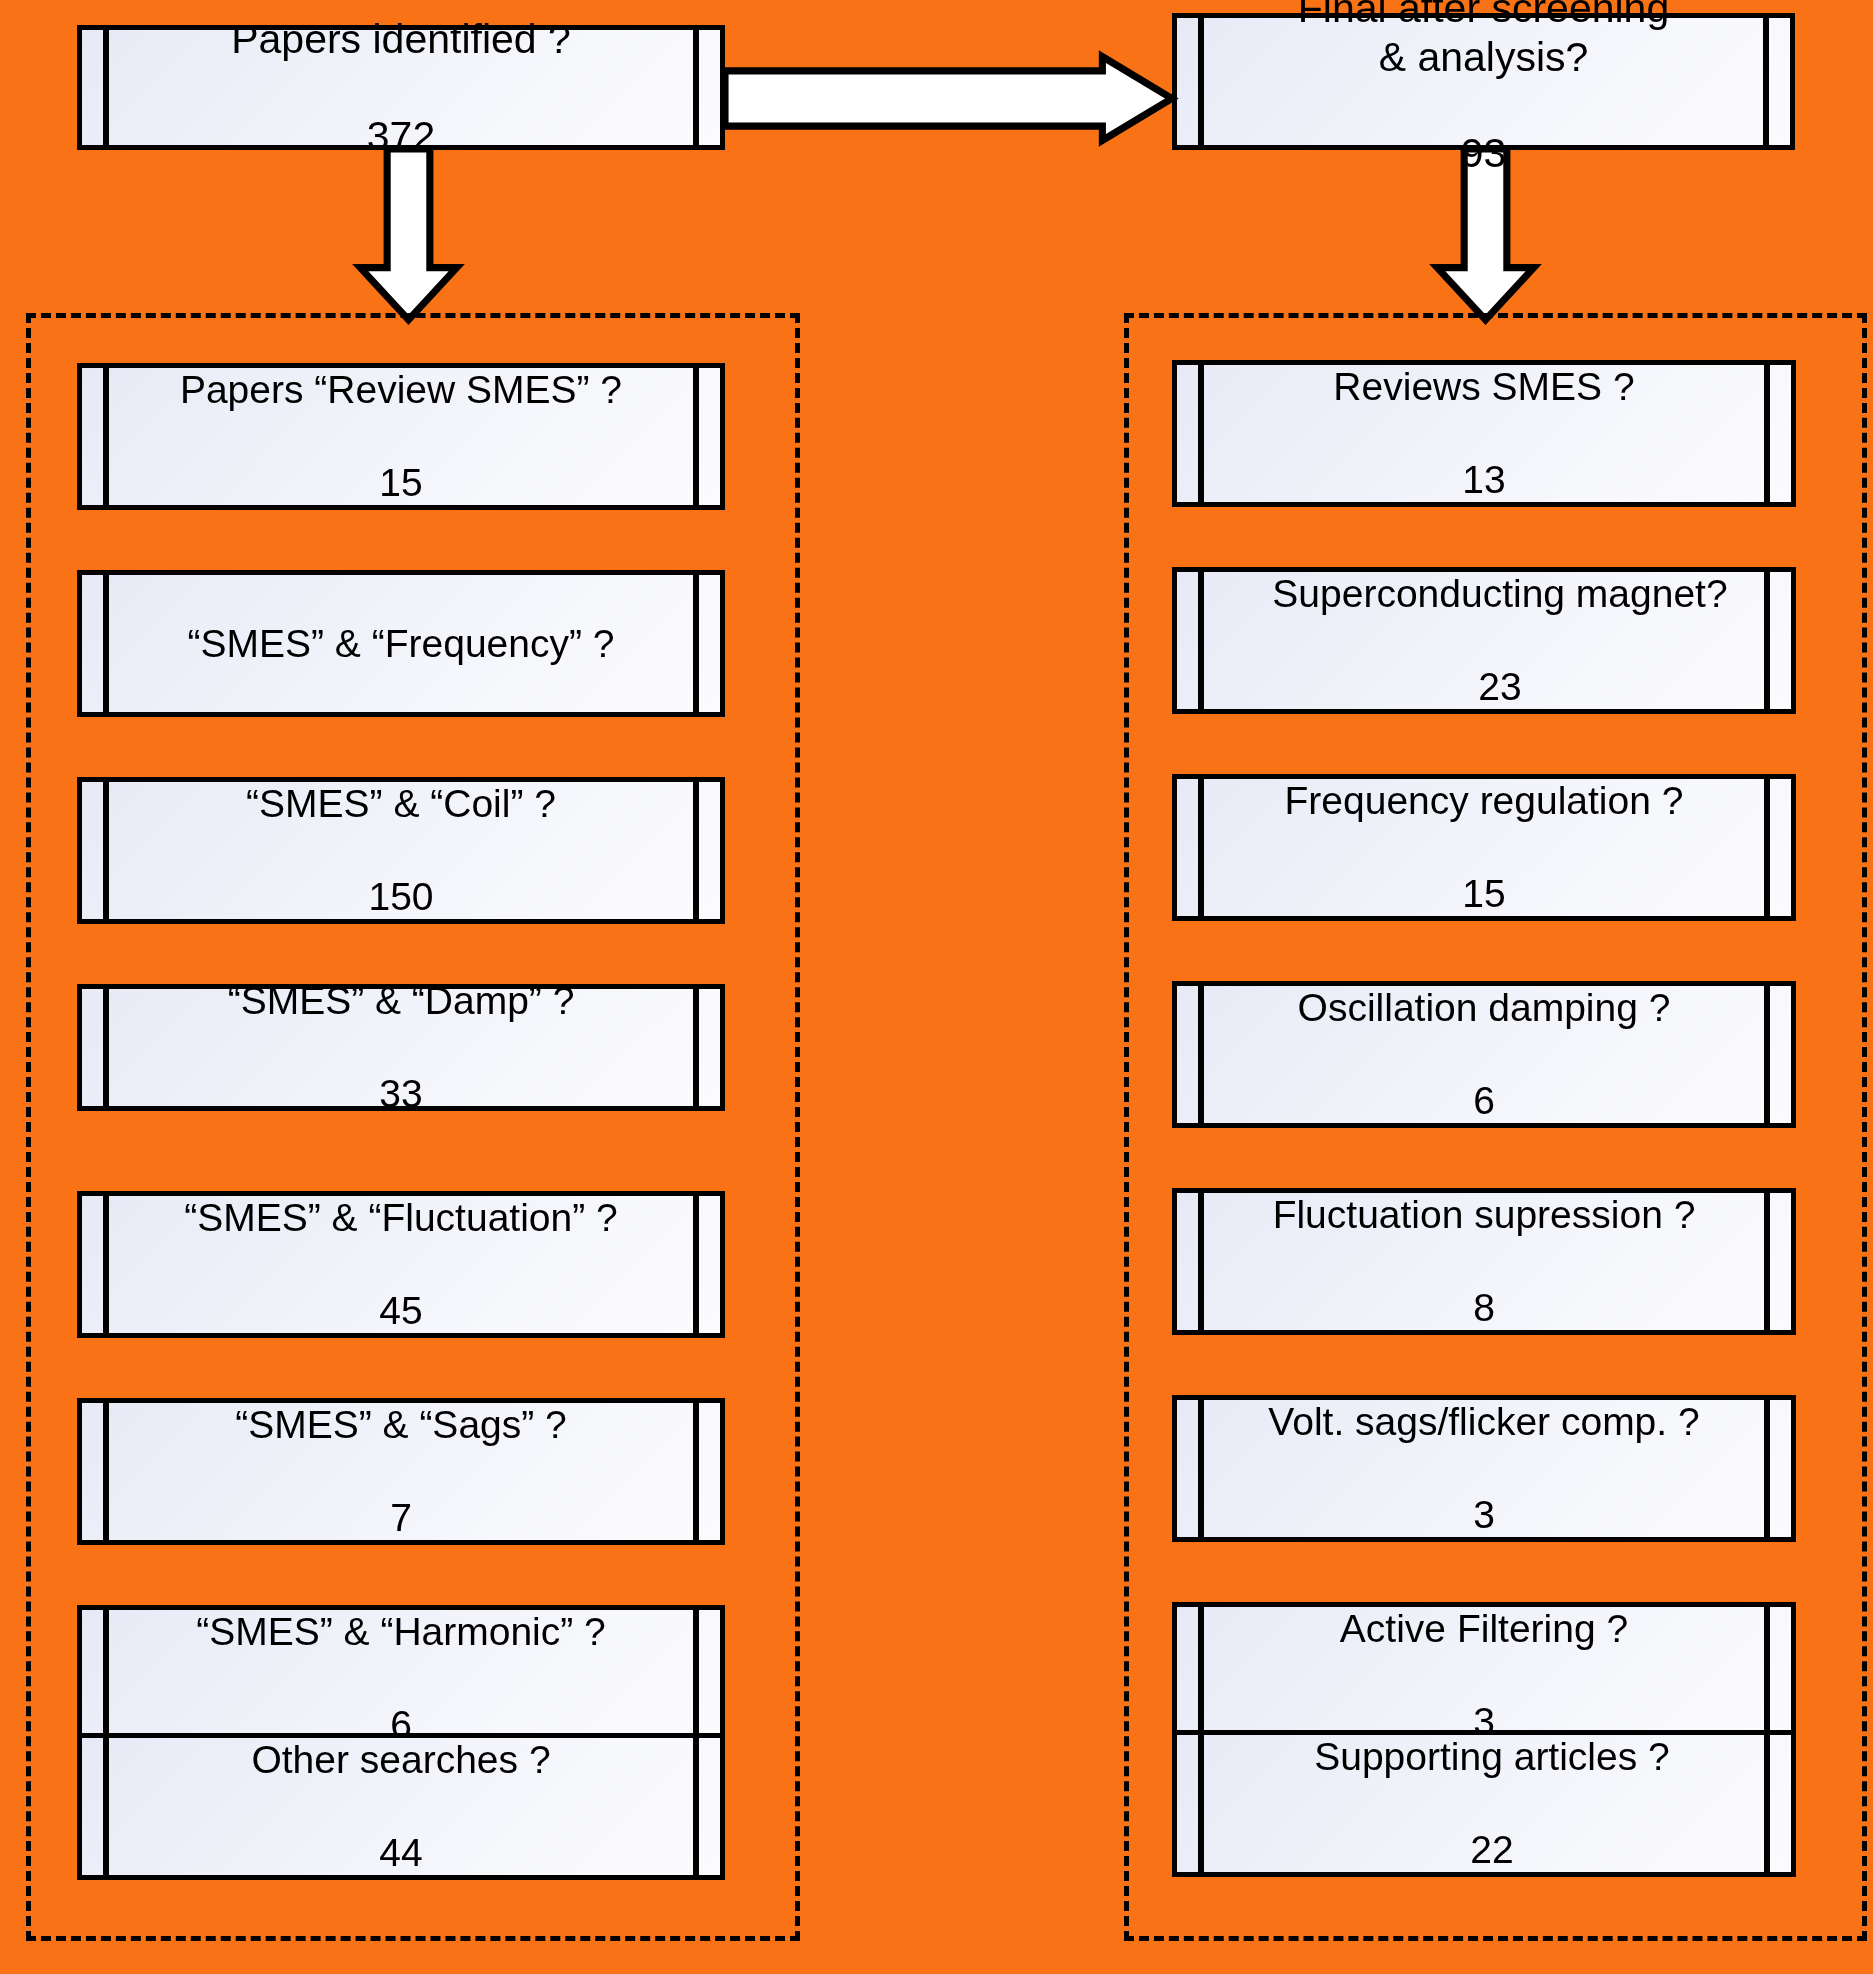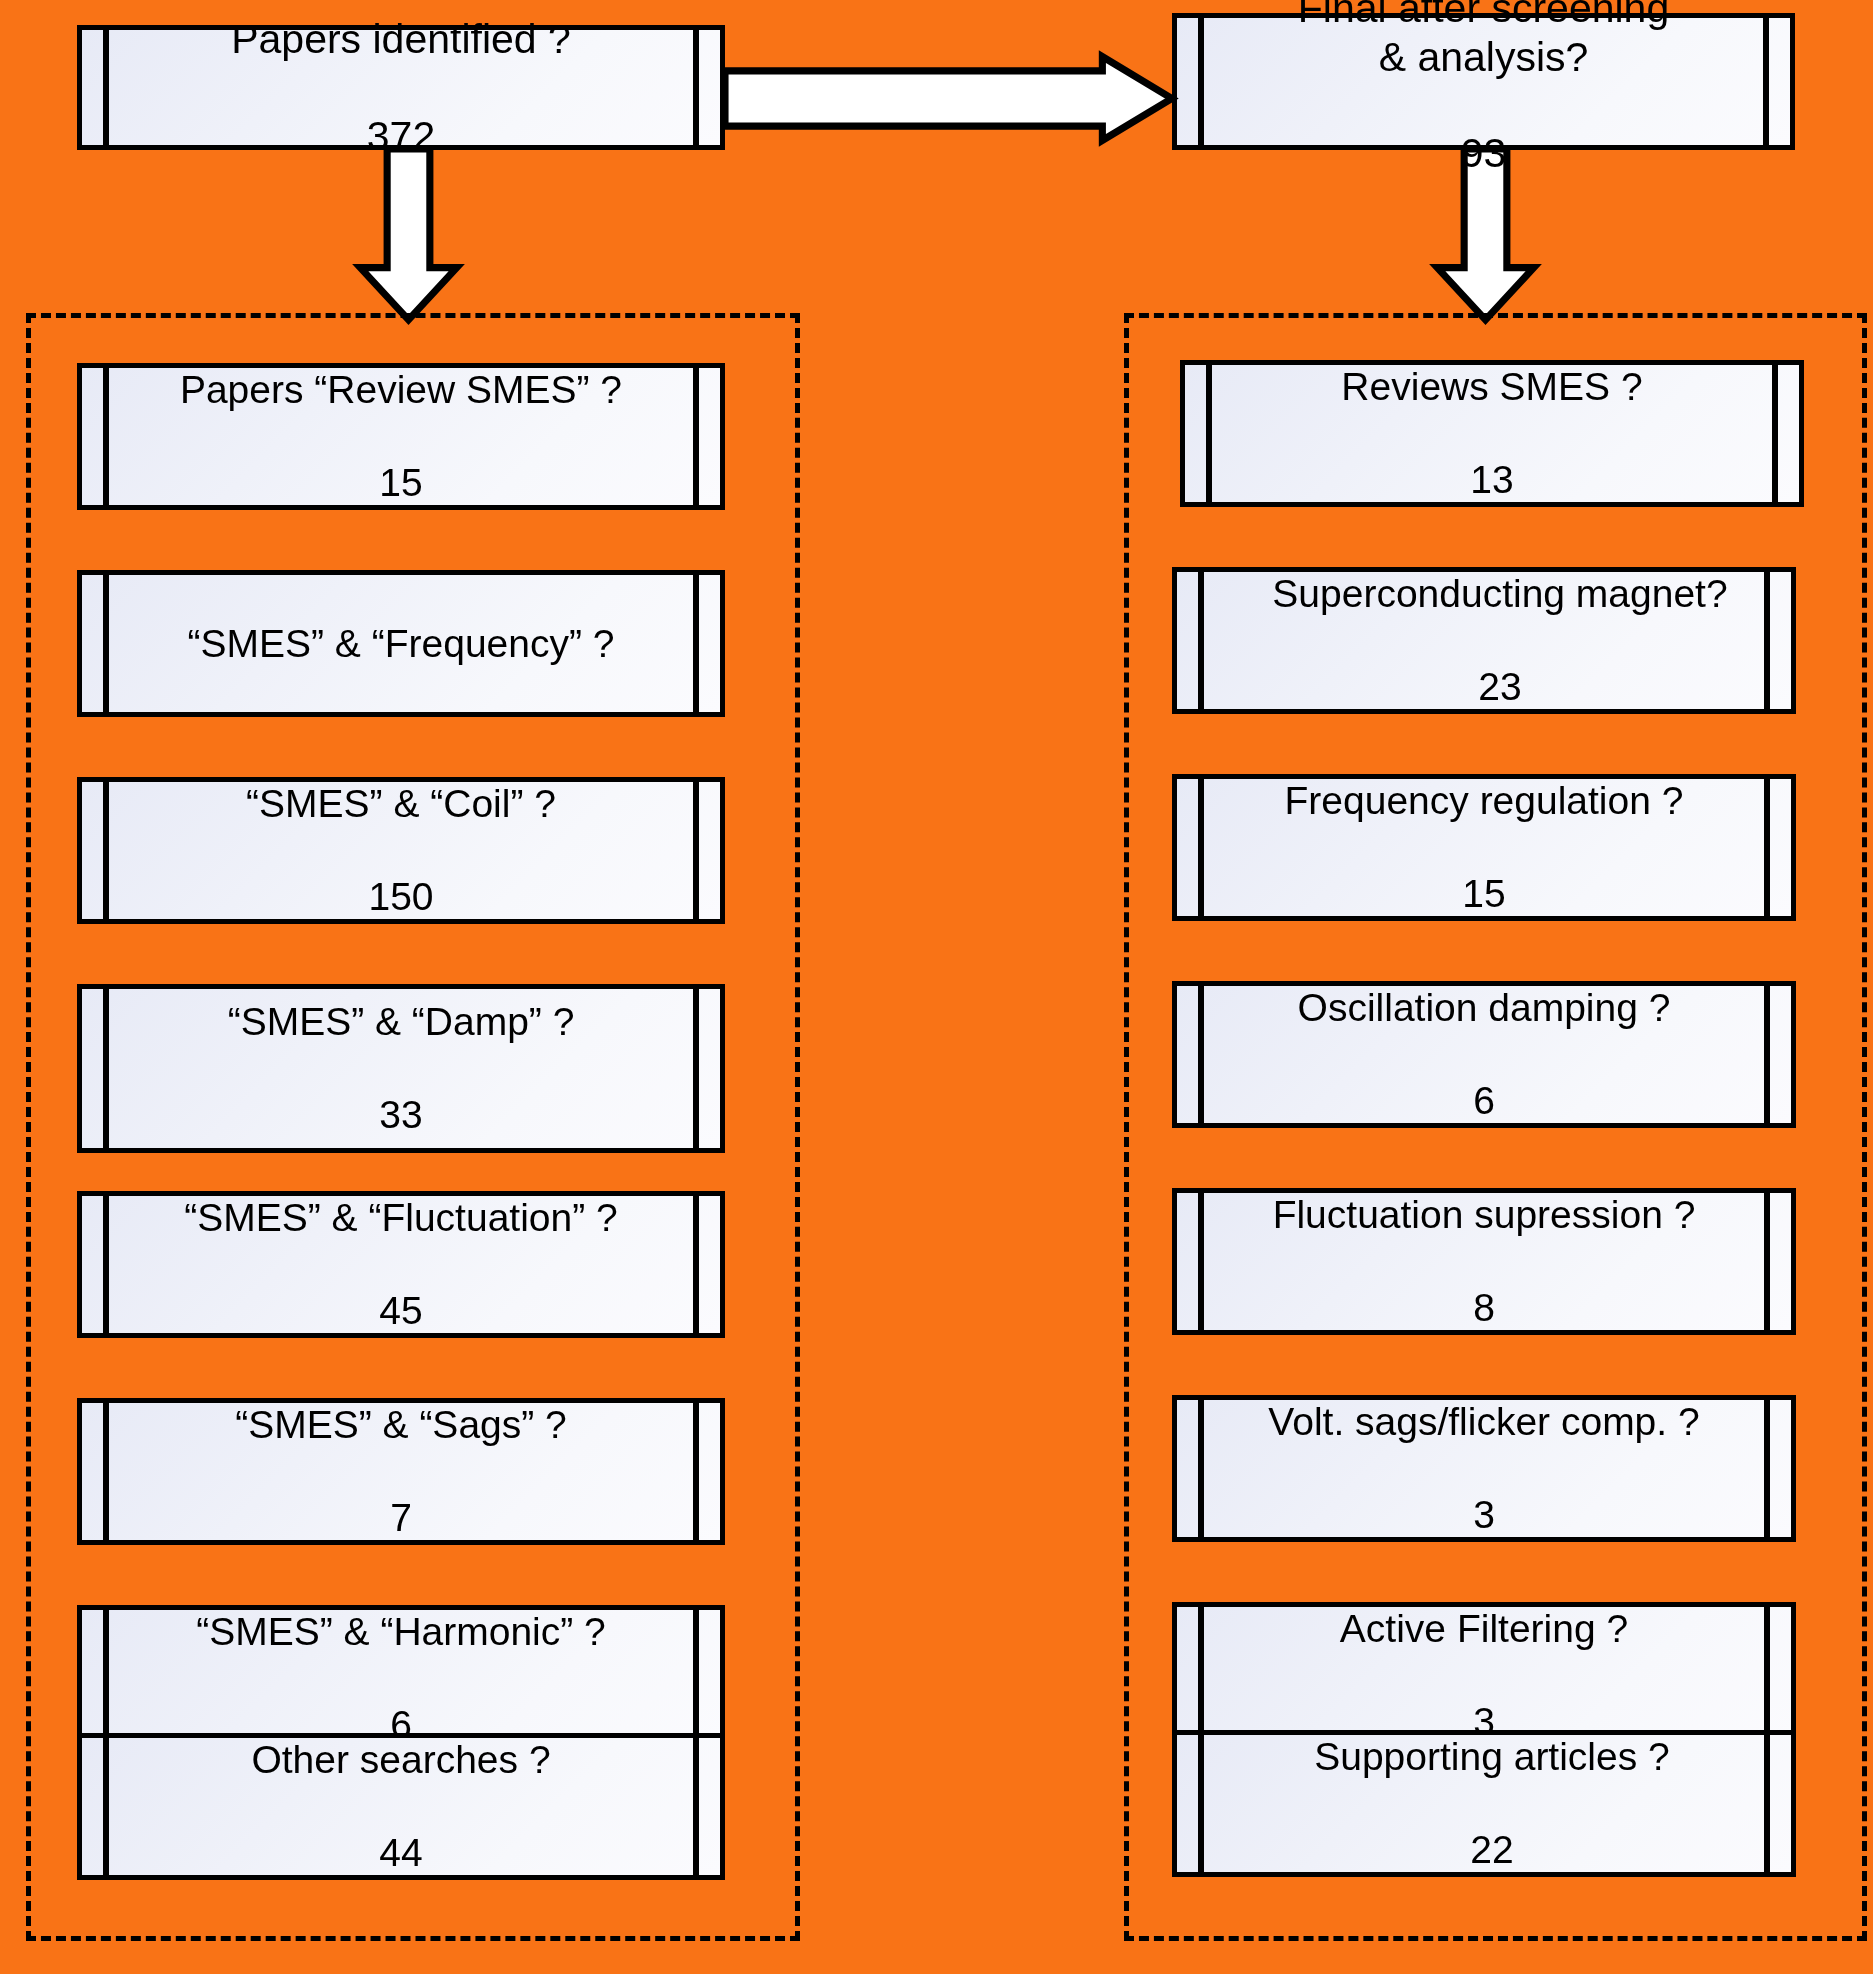--- a/index.html
+++ b/index.html
@@ -131,21 +131,21 @@
 
   <div class="pbox item" style="left:77px; top:777px; width:648px; height:147px;">
     <span class="rule left"></span>
     <span class="rule right"></span>
     <span class="txt">
       <span class="label">“SMES” &amp; “Coil” ?</span>
       <span class="count">150</span>
     </span>
   </div>
 
-  <div class="pbox item" style="left:77px; top:984px; width:648px; height:169px;align-items:center;">
+  <div class="pbox item" style="left:77px; top:984px; width:648px; height:127px;align-items:center;">
     <span class="rule left"></span>
     <span class="rule right"></span>
     <span class="txt">
       <span class="label">“SMES” &amp; “Damp” ?</span>
       <span class="count">33</span>
     </span>
   </div>
 
   <div class="pbox item" style="left:77px; top:1191px; width:648px; height:147px;">
     <span class="rule left"></span>
@@ -178,21 +178,21 @@
     <span class="rule left"></span>
     <span class="rule right"></span>
     <span class="txt">
       <span class="label">Other searches ?</span>
       <span class="count">44</span>
     </span>
   </div>
 
   <div class="dashbox" style="left:1124px; top:313px; width:743px; height:1628px;"></div>
 
-  <div class="pbox item" style="left:1172px; top:360px; width:624px; height:147px;margin-left:8px;">
+  <div class="pbox item" style="left:1172px; top:360px; width:624px; height:147px;">
     <span class="rule left"></span>
     <span class="rule right"></span>
     <span class="txt">
       <span class="label">Reviews SMES ?</span>
       <span class="count">13</span>
     </span>
   </div>
 
   <div class="pbox item" style="left:1172px; top:567px; width:624px; height:147px;padding-left:32px;">
     <span class="rule left"></span>

